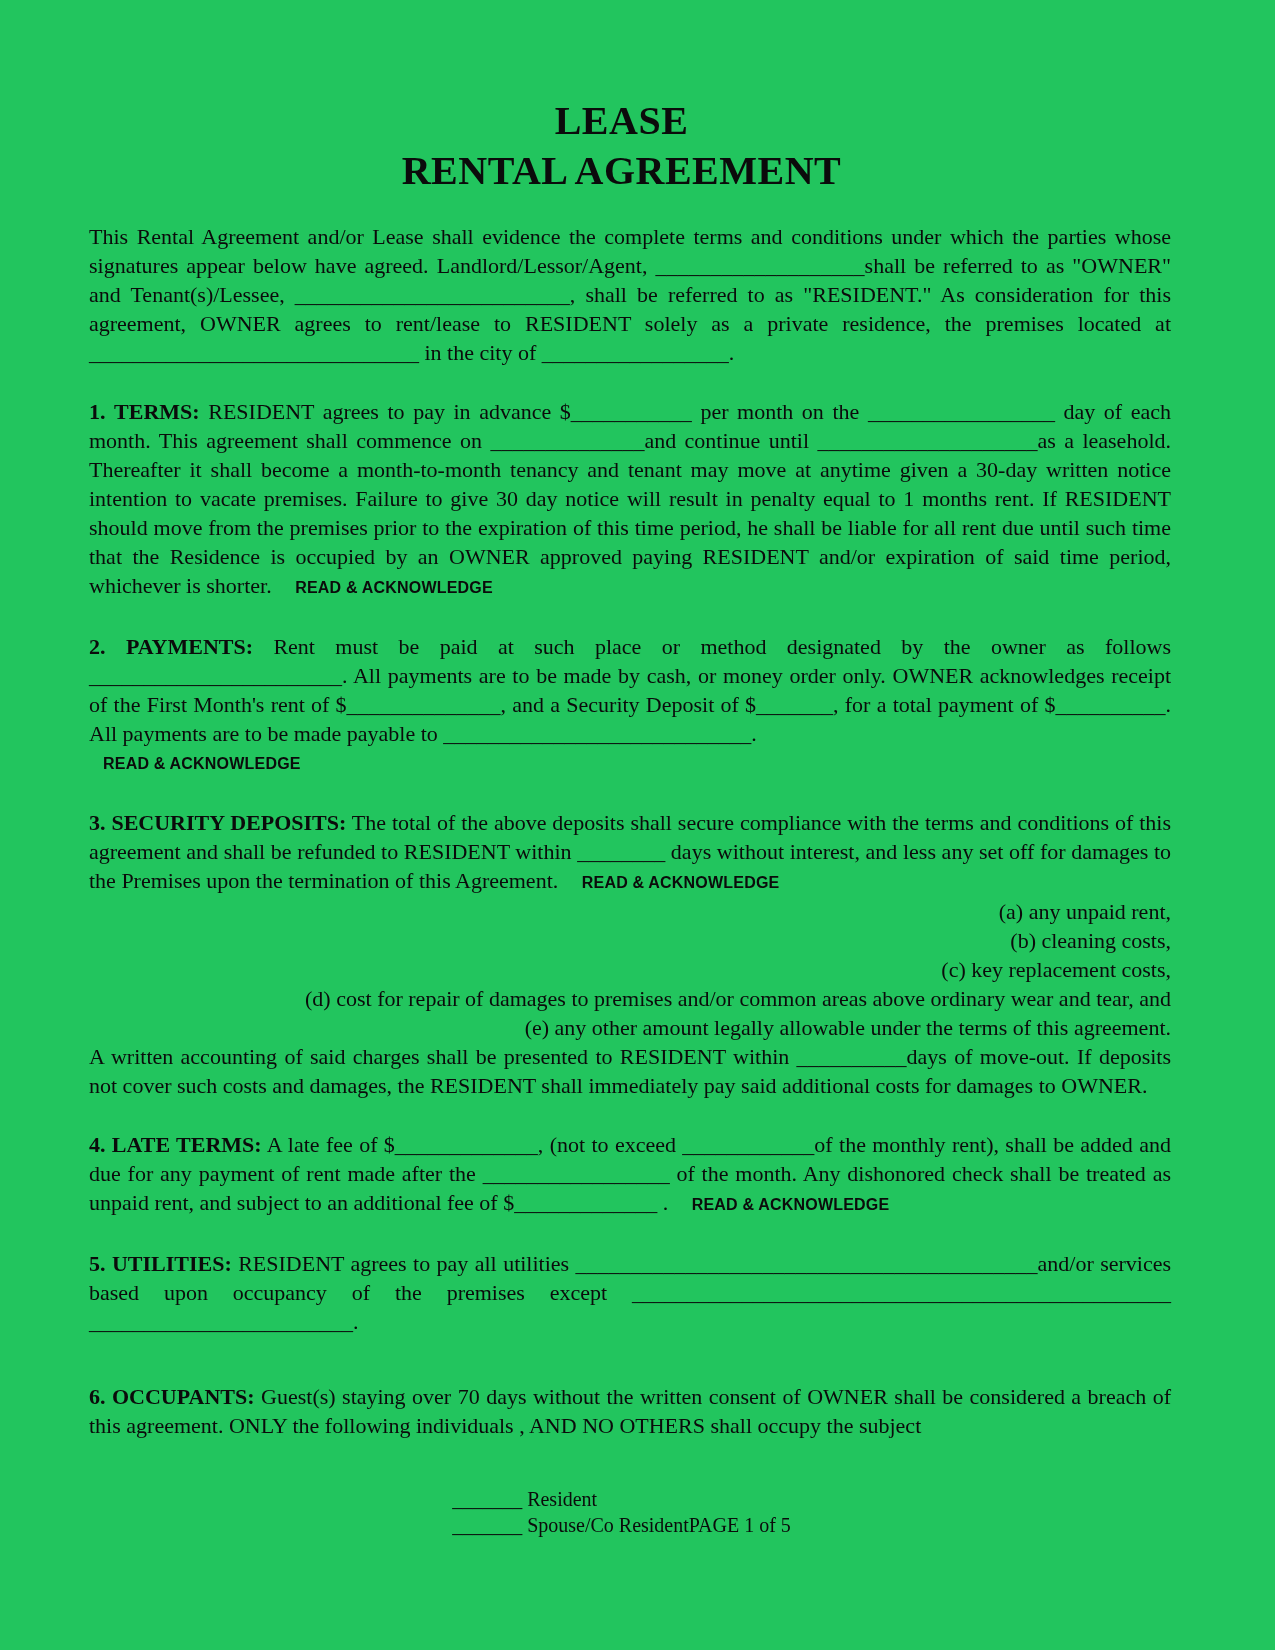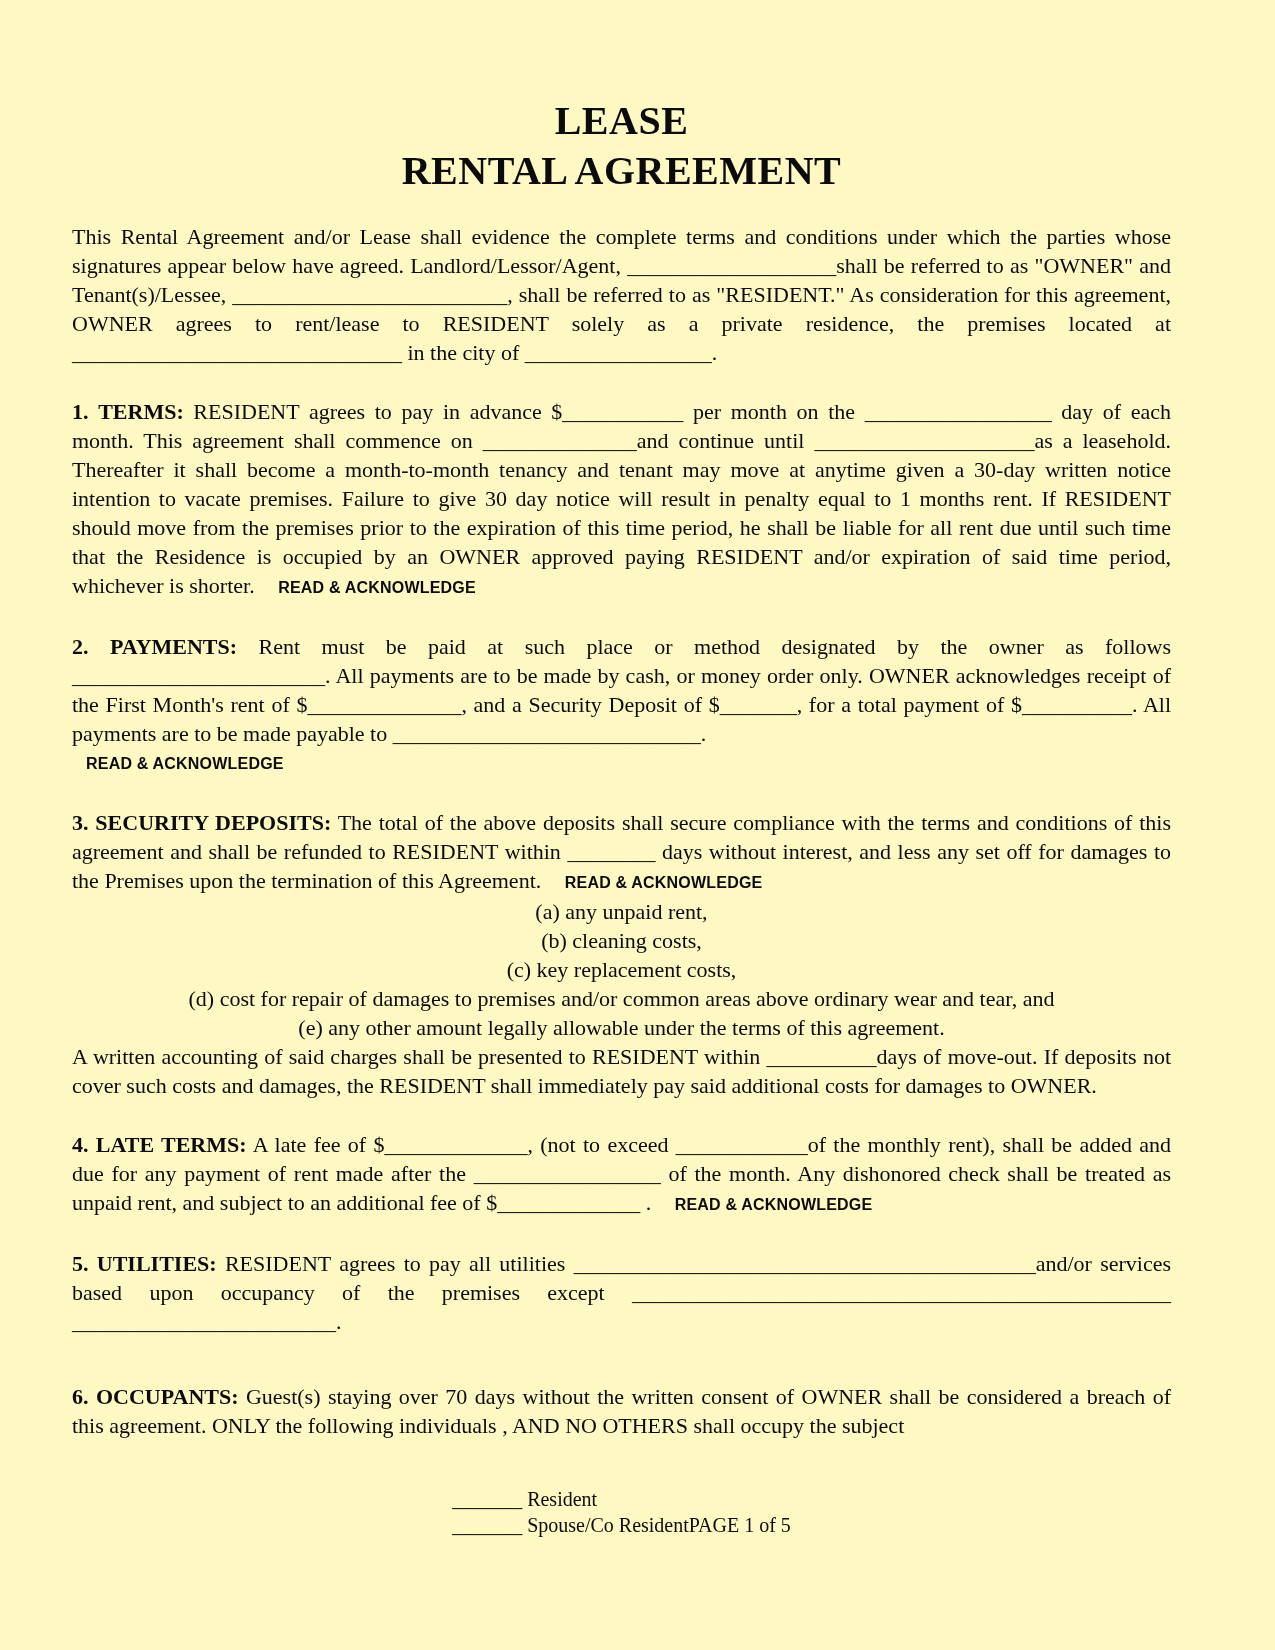--- a/index.html
+++ b/index.html
@@ -6,38 +6,38 @@
   html, body {
     margin: 0; padding: 0;
     background: #ffffff;
     font-family: "Liberation Serif", "DejaVu Serif", serif;
   }
   .page {
     position: relative;
     width: 1275px;
     height: 1650px;
     margin: 0 auto;
-    background: #fef9c3;
+    background: #22c55e;
     color: #0b0b0b;
     font-size: 22px;
     line-height: 29px;
     padding: 96px 104px 0 72px;
     overflow: hidden;
   }
   .doc-title {
     margin: 0 0 26px 0;
     text-align: center;
     font-weight: bold;
     font-size: 40px;
     line-height: 50px;
     letter-spacing: 0.5px;
   }
   .doc-title .title-line { display: block; }
   .para {
-    margin: 30px 0 0 0;
+    margin: 30px 0 0 17px;
     text-align: justify;
   }
   .para.intro { margin-top: 22px; }
   .para.occupants { margin-top: 46px; }
   .num, .hd { font-weight: bold; }
   .ack {
     font-family: "Liberation Sans", "DejaVu Sans", sans-serif;
     font-weight: bold;
     font-size: 16px;
     letter-spacing: 0.2px;
@@ -45,21 +45,21 @@
     margin-left: 18px;
   }
   .ack-line {
     font-family: "Liberation Sans", "DejaVu Sans", sans-serif;
     font-weight: bold;
     font-size: 16px;
     letter-spacing: 0.2px;
     text-align: left;
     margin: 1px 0 0 14px;
   }
-  .list div { text-align: center; }
+  .list div { text-align: right; }
   .footer {
     position: absolute;
     left: 72px;
     right: 104px;
     top: 1486px;
     display: flex;
     justify-content: center;
     align-items: flex-end;
     font-size: 20px;
     line-height: 26px;

